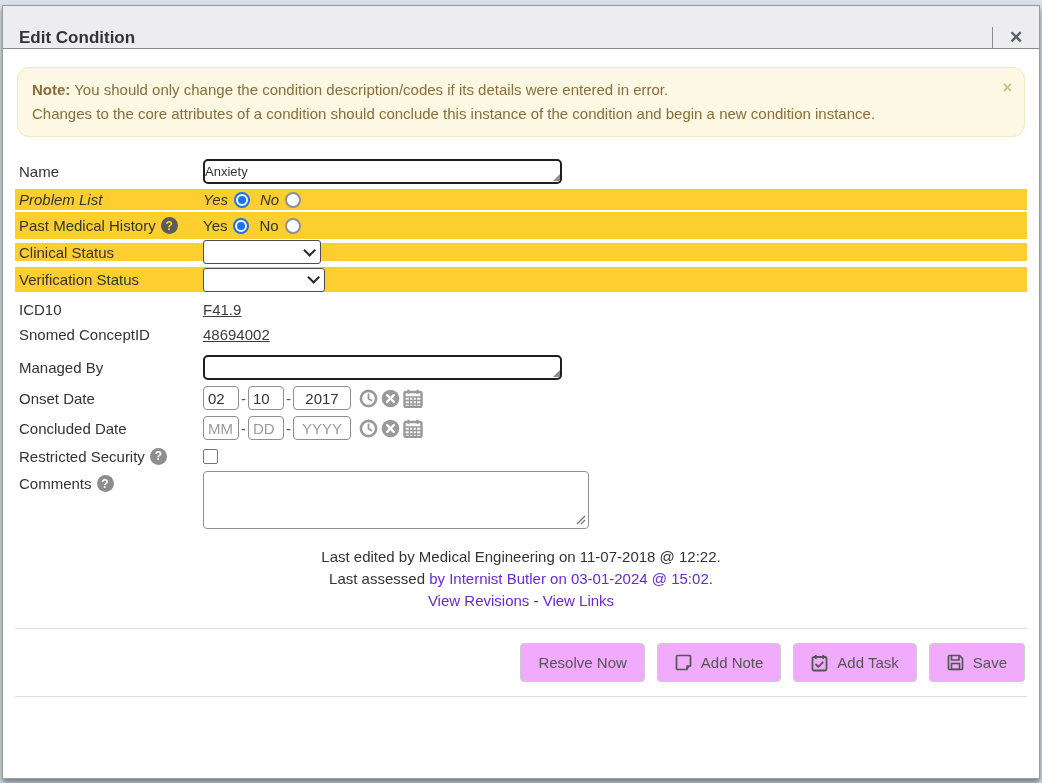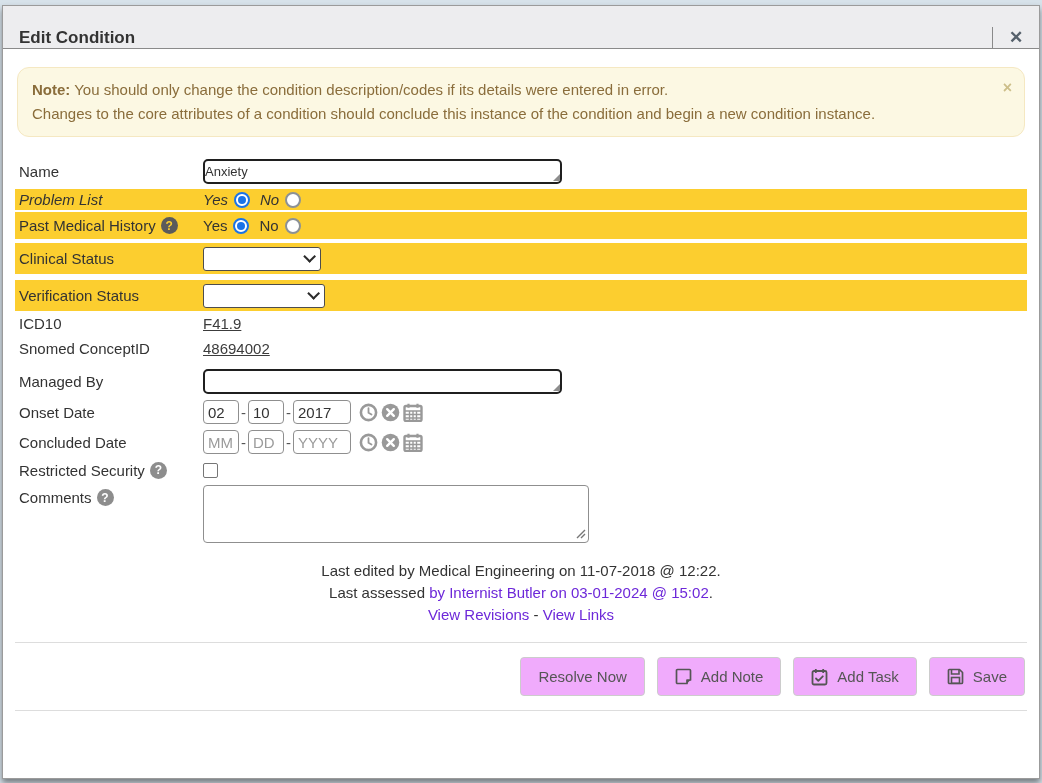--- a/index.html
+++ b/index.html
@@ -38,22 +38,22 @@
     font-weight:bold; font-size:16px; cursor:pointer; }
   
   .form-area { padding:20px 12px 0 12px; flex:0 0 auto; }
   .row { display:flex; align-items:center; padding-left:4px; }
   .lbl { width:184px; flex:0 0 184px; color:#333; display:flex; align-items:center; gap:5px; }
   .ctl { display:flex; align-items:center; }
   .yellow { background:#fcce2f; }
   .row-name { height:28px; margin-bottom:4px; }
   .row-radio { height:21px; margin-bottom:2px;font-style:italic; }
   .row-radio2 { height:27px; margin-bottom:4px; }
-  .row-select { height:31px; margin-bottom:6px; }
-  .row-select2 { height:31px; }
+  .row-select { height:18px; margin-bottom:6px; }
+  .row-select2 { height:25px; margin-bottom:5px; }
   .row-link { height:25px; }
   .row-managed { height:32px; margin-top:4px; }
   .row-date { height:30px; }
   .row-check { height:26px; }
   .row-comments { align-items:flex-start; margin-top:2px; }
   .row-comments .lbl { padding-top:4px; }
   
   .input-wrap { position:relative; display:inline-block; }
   .txt {
     width:359px; height:25px; border:2px solid #1f1f1f; border-radius:5px;
@@ -81,21 +81,21 @@
   .radio-label { margin-right:6px; }
   .radio + .radio-label { margin-left:10px; }
   .help { width:17px; height:17px; border-radius:50%; background:#5b5b5b;
     display:inline-flex; align-items:center; justify-content:center;
     font-size:12px; font-weight:bold; flex:0 0 17px; }
   .help.on-yellow { color:#fcce2f; }
   .help.on-white { background:#8d8d8d; color:#fff; }
   .code-link { color:#3c3c3c; text-decoration:underline; cursor:pointer; }
   .dt { height:24px; border:1px solid #8f8f8f; border-radius:4px; padding:0 4px;
     font-family:"Liberation Sans",sans-serif; font-size:15px; color:#333; outline:none; }
-  .dt.mm { width:36px; } .dt.yy { width:58px; }
+  .dt.mm { width:36px; } .dt.yy { width:58px;text-align:center; }
   .dt::placeholder { color:#9b9b9b; }
   .dash { margin:0 2px; color:#555; }
   .date-icons { display:flex; align-items:center; gap:3px; margin-left:8px; }
   .date-icons svg { display:block; cursor:pointer; }
   .checkbox { width:15px; height:15px; border:1px solid #767676; border-radius:2px;
     background:#fff; display:inline-block; cursor:pointer; }
   .comments { width:386px; height:58px; border:1px solid #8f8f8f; border-radius:4px;
     resize:none; font-family:"Liberation Sans",sans-serif; font-size:15px; padding:4px 6px; outline:none; }
   
   .audit { text-align:center; margin-top:14px; line-height:22px; color:#333; }

